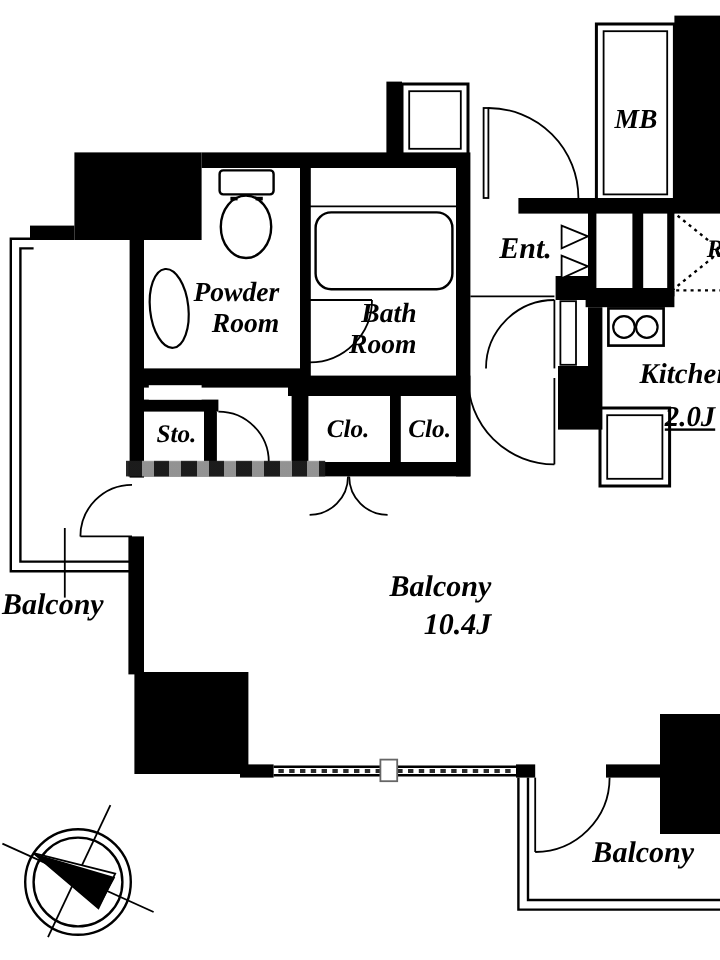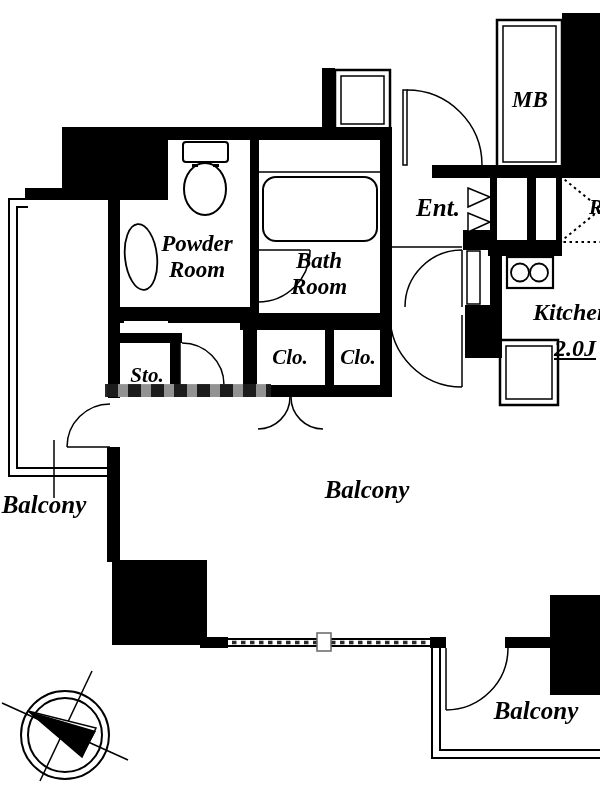--- a/index.html
+++ b/index.html
@@ -3,27 +3,27 @@
 <meta charset="utf-8">
 <style>
   html,body{margin:0;padding:0;background:#fff;}
   .stage{
     position:relative;width:600px;height:800px;background:#fff;
     overflow:hidden;font-family:"Liberation Serif", serif;
   }
   .plan-svg{position:absolute;left:0;top:0;}
   .lbl{
     position:absolute;color:#000;font-style:italic;font-weight:700;
-    white-space:nowrap;text-align:center;
+    white-space:nowrap;text-align:right;
   }
   .centered{transform:translateX(-50%);}
   .lbl .ln{display:block;}
   .powder{left:197px;top:231px;font-size:23px;line-height:26px;}
   .bath{left:319px;top:248px;font-size:23px;line-height:26px;}
-  .sto{left:147px;top:349px;font-size:21px;margin-top:14px;}
+  .sto{left:147px;top:349px;font-size:21px;}
   .clo1{left:290px;top:345px;font-size:21px;}
   .clo2{left:358px;top:345px;font-size:21px;}
   .ent{left:438px;top:194px;font-size:25px;}
   .mb{left:530px;top:87px;font-size:23px;}
   .rlbl{left:596px;top:195px;font-size:21px;}
   .kname{left:533px;top:299px;font-size:24px;}
   .ksize{left:554px;top:335px;font-size:24px;text-decoration:underline;}
   .bedroom{left:367px;top:474px;font-size:25px;line-height:31px;}
   .balc-left{left:44px;top:491px;font-size:25px;}
   .balc-bottom{left:536px;top:697px;font-size:25px;}
@@ -195,19 +195,20 @@
   <div class="lbl mb centered">MB</div>
 
   <div class="lbl rlbl centered">R</div>
 
   <div class="lbl kname">Kitchen</div>
 
   <div class="lbl ksize">2.0J</div>
 
   <div class="lbl bedroom centered">
     <span class="ln">Balcony</span>
+    <span class="ln">10.4J</span>
   </div>
 
   <div class="lbl balc-left centered">Balcony</div>
 
   <div class="lbl balc-bottom centered">Balcony</div>
 
 </div>
 
 </body></html>

